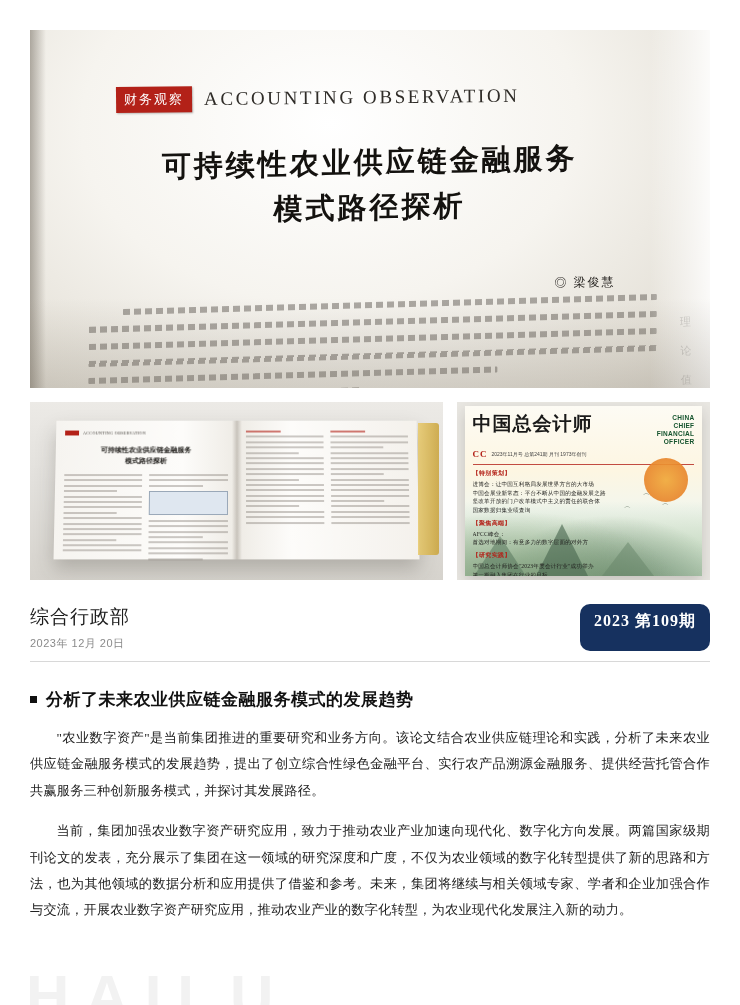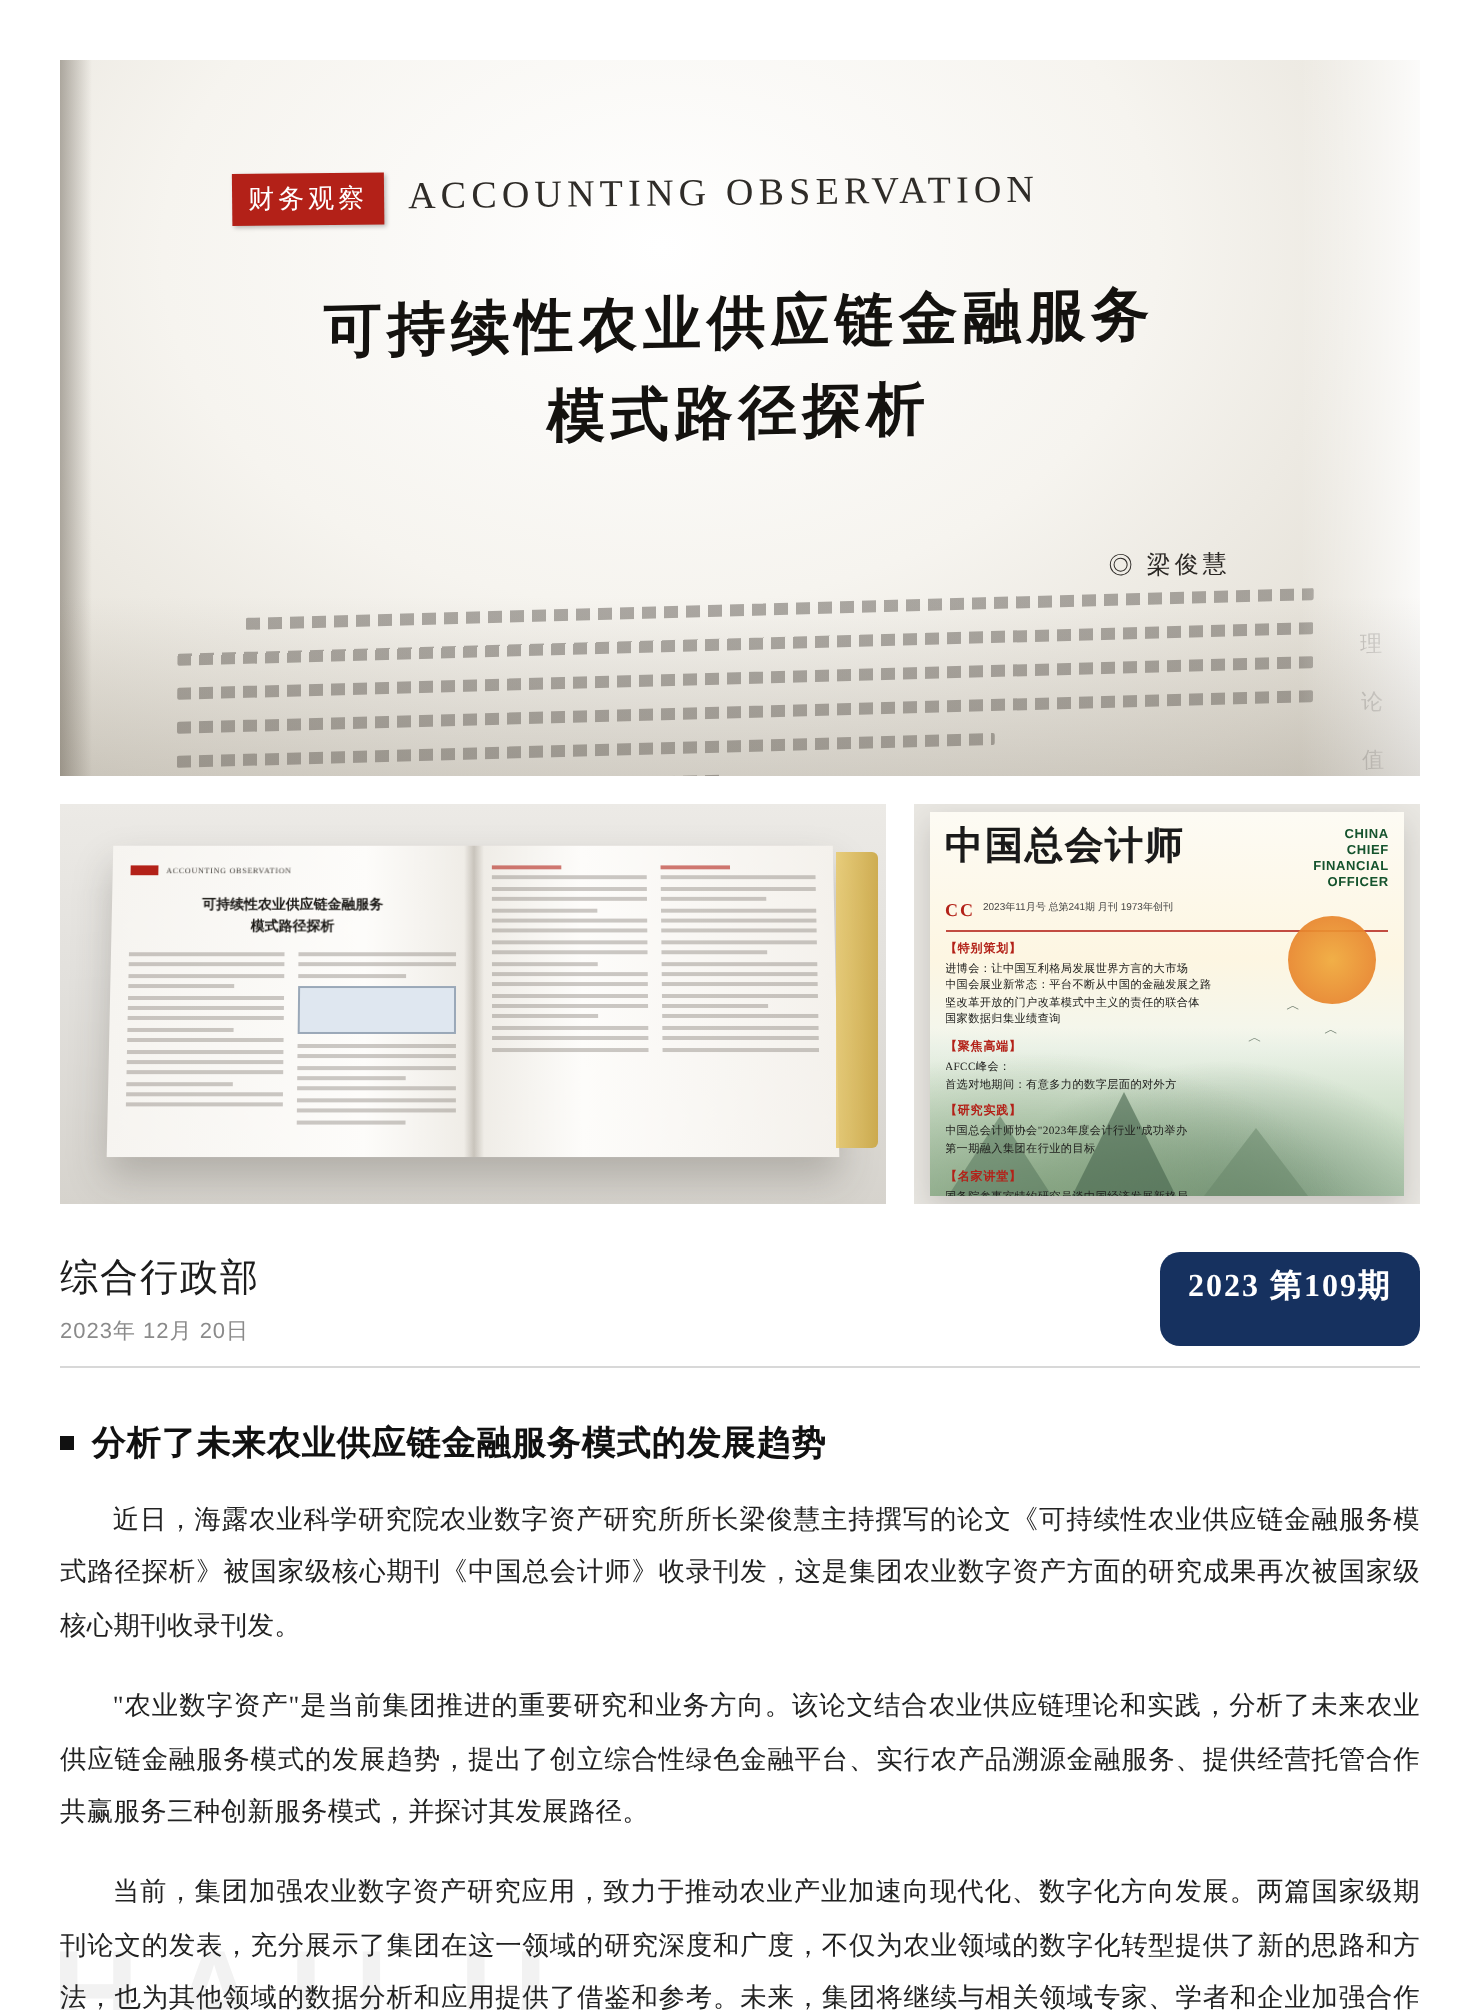--- a/index.html
+++ b/index.html
@@ -170,21 +170,21 @@
     font-size: 11px;
     color: #55504a;
     font-family: "Liberation Serif", serif;
   }
 
   
   .photo-row {
     display: flex;
     gap: 14px;
     margin-top: 14px;
-    height: 200px;
+    height: 178px;
     position: relative;
     z-index: 1;
     text-decoration: underline;
   }
   .photo {
     position: relative;
     overflow: hidden;
   }
   .photo.spread {
     flex: 1 1 62%;
@@ -332,21 +332,21 @@
     right: 14px;
     top: 52px;
     width: 44px;
     height: 44px;
     border-radius: 50%;
     background: radial-gradient(circle, #f0a93a 0%, #e8862c 70%, #de6f22 100%);
     opacity: 0.92;
   }
   .cover .meta-bar {
     display: flex;
-    align-items: flex-start;
+    align-items: center;
     gap: 4px;
     padding: 3px 8px;
     font-size: 5px;
     color: #444;
   }
   .cover .meta-bar .cc {
     font-family: "Liberation Serif", serif;
     font-size: 9px;
     color: #b32118;
     font-weight: bold;
@@ -666,18 +666,17 @@
       <div class="date">2023年 12月 20日</div>
     </div>
     <div class="issue">2023 第109期</div>
   </div>
 
   <div class="article">
     <div class="headline">
       <span class="bullet"></span>
       <span>分析了未来农业供应链金融服务模式的发展趋势</span>
     </div>
-    <p>近日，海露农业科学研究院农业数字资产研究所所长梁俊慧主持撰写的论文《可持续性农业供应链金融服务模式路径探析》被国家级核心期刊《中国总会计师》收录刊发，这是集团农业数字资产方面的研究成果再次被国家级核心期刊收录刊发。</p>
     <p>"农业数字资产"是当前集团推进的重要研究和业务方向。该论文结合农业供应链理论和实践，分析了未来农业供应链金融服务模式的发展趋势，提出了创立综合性绿色金融平台、实行农产品溯源金融服务、提供经营托管合作共赢服务三种创新服务模式，并探讨其发展路径。</p>
     <p>当前，集团加强农业数字资产研究应用，致力于推动农业产业加速向现代化、数字化方向发展。两篇国家级期刊论文的发表，充分展示了集团在这一领域的研究深度和广度，不仅为农业领域的数字化转型提供了新的思路和方法，也为其他领域的数据分析和应用提供了借鉴和参考。未来，集团将继续与相关领域专家、学者和企业加强合作与交流，开展农业数字资产研究应用，推动农业产业的数字化转型，为农业现代化发展注入新的动力。</p>
   </div>
 
 </div>
 
 </body></html>

